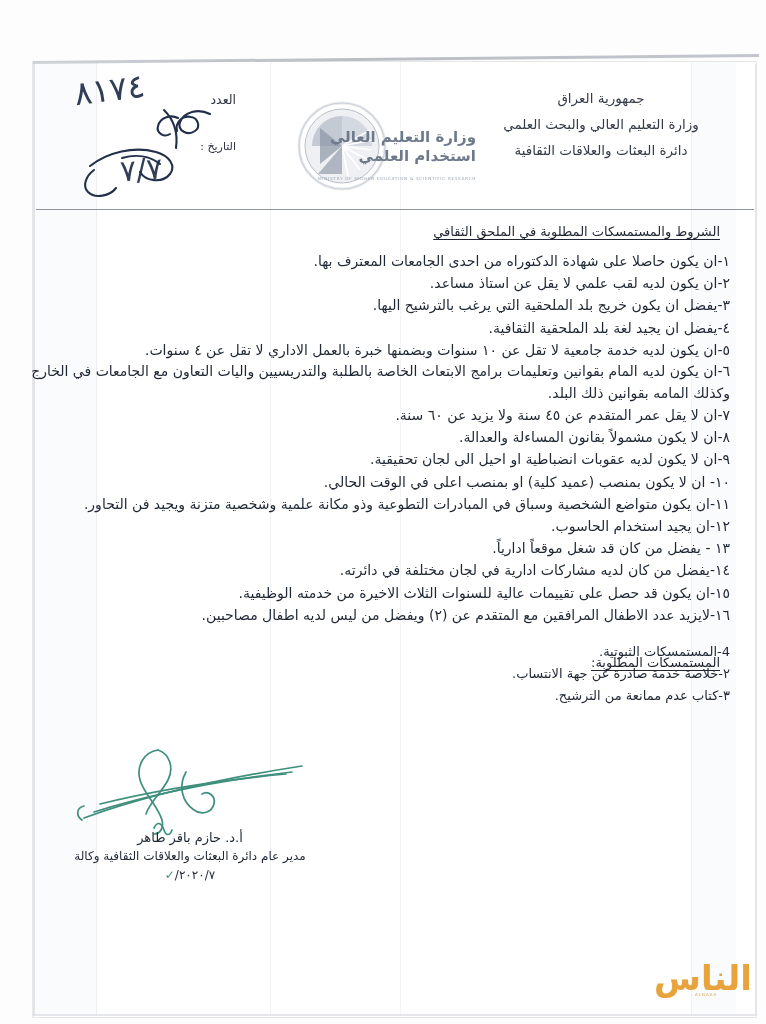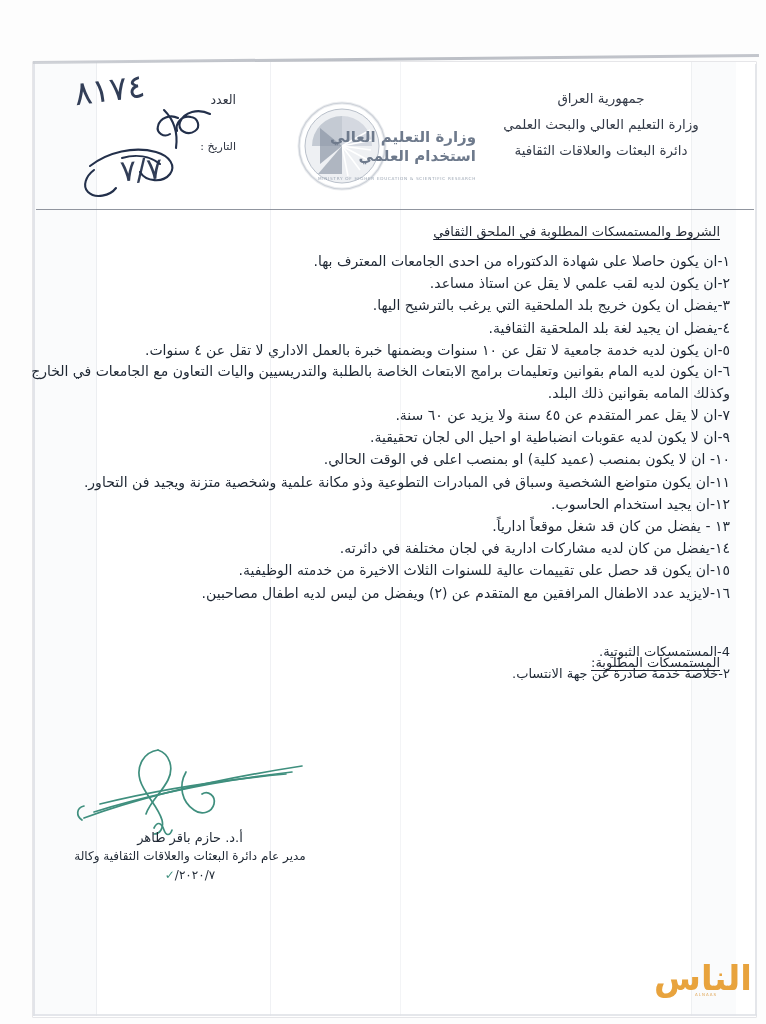--- a/index.html
+++ b/index.html
@@ -355,34 +355,36 @@
 
   <div class="doc-title">الشروط والمستمسكات المطلوبة في الملحق الثقافي</div>
   <div class="req-list">
     <div class="item">١-ان يكون حاصلا على شهادة الدكتوراه من احدى الجامعات المعترف بها.</div>
     <div class="item">٢-ان يكون لديه لقب علمي لا يقل عن استاذ مساعد.</div>
     <div class="item">٣-يفضل ان يكون خريج بلد الملحقية التي يرغب بالترشيح اليها.</div>
     <div class="item">٤-يفضل ان يجيد لغة بلد الملحقية الثقافية.</div>
     <div class="item">٥-ان يكون لديه خدمة جامعية لا تقل عن ١٠ سنوات وبضمنها خبرة بالعمل الاداري لا تقل عن ٤ سنوات.</div>
     <div class="item wrap2">٦-ان يكون لديه المام بقوانين وتعليمات برامج الابتعاث الخاصة بالطلبة والتدريسيين واليات التعاون مع الجامعات في الخارج وكذلك المامه بقوانين ذلك البلد.</div>
     <div class="item">٧-ان لا يقل عمر المتقدم عن ٤٥ سنة ولا يزيد عن ٦٠ سنة.</div>
+    <div class="item">٨-ان لا يكون مشمولاً بقانون المساءلة والعدالة.</div>
     <div class="item">٩-ان لا يكون لديه عقوبات انضباطية او احيل الى لجان تحقيقية.</div>
     <div class="item">١٠- ان لا يكون بمنصب (عميد كلية) او بمنصب اعلى في الوقت الحالي.</div>
     <div class="item">١١-ان يكون متواضع الشخصية وسباق في المبادرات التطوعية وذو مكانة علمية وشخصية متزنة ويجيد فن التحاور.</div>
     <div class="item">١٢-ان يجيد استخدام الحاسوب.</div>
     <div class="item">١٣ - يفضل من كان قد شغل موقعاً ادارياً.</div>
     <div class="item">١٤-يفضل من كان لديه مشاركات ادارية في لجان مختلفة في دائرته.</div>
     <div class="item">١٥-ان يكون قد حصل على تقييمات عالية للسنوات الثلاث الاخيرة من خدمته الوظيفية.</div>
     <div class="item">١٦-لايزيد عدد الاطفال المرافقين مع المتقدم عن (٢) ويفضل من ليس لديه اطفال مصاحبين.</div>
   </div>
 
   <div class="docs-title">المستمسكات المطلوبة:</div>
   <div class="docs-list">
     <div>4-المستمسكات الثبوتية.</div>
     <div>٢-خلاصة خدمة صادرة عن جهة الانتساب.</div>
+    <div>٣-كتاب عدم ممانعة من الترشيح.</div>
   </div>
 
   <svg class="sig-svg" viewBox="0 0 250 95">
     <g fill="none" stroke="#3f8f7e" stroke-width="1.7" stroke-linecap="round">
       <path d="M92 8 c-14 2 -22 16 -18 30 c4 14 18 26 22 40 c2 8 -2 14 -8 14"></path>
       <path d="M92 8 c12 4 16 18 10 30 c-6 12 -18 22 -22 34"></path>
       <path d="M18 76 c60 -22 140 -40 218 -52"></path>
       <path d="M28 70 c58 -18 130 -32 198 -40"></path>
       <path d="M34 62 c56 -14 122 -24 186 -30"></path>
       <path d="M120 30 c-8 14 -4 30 8 38 c8 6 18 2 20 -6 c2 -8 -6 -14 -12 -10"></path>

